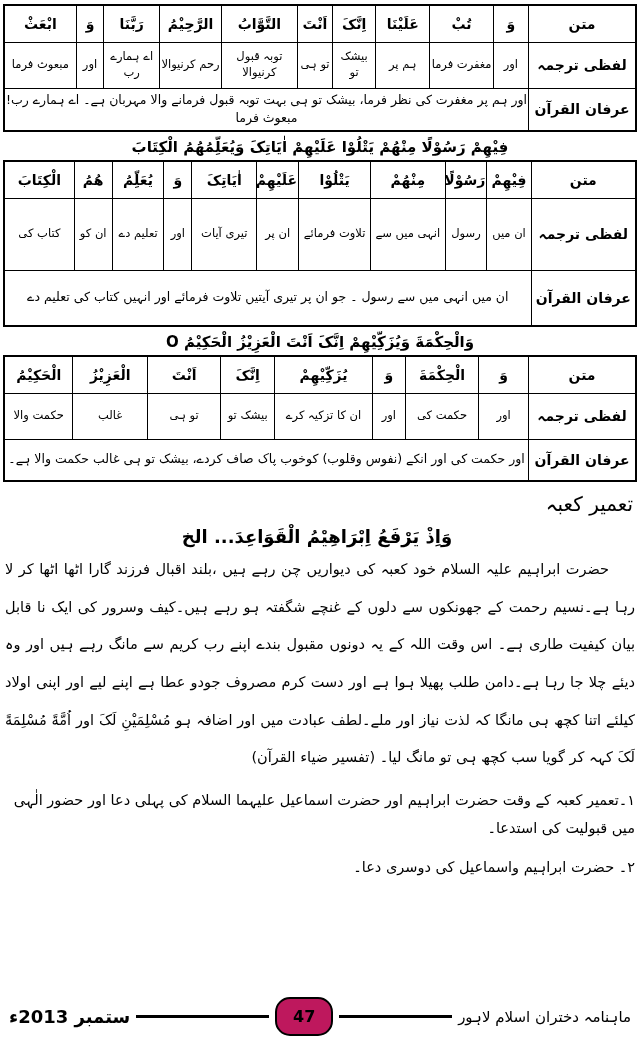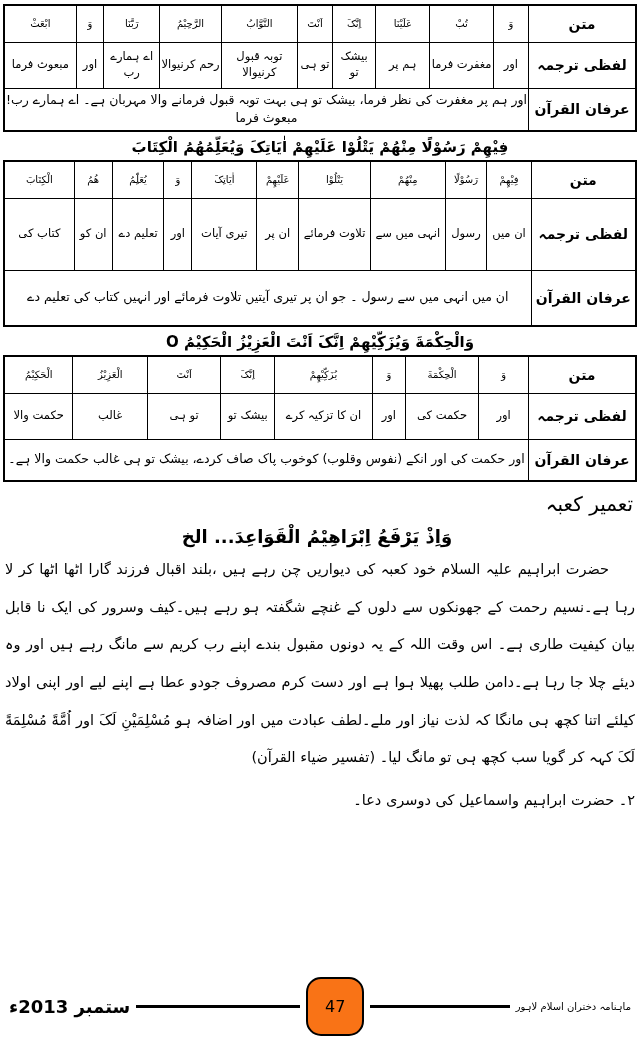--- a/index.html
+++ b/index.html
@@ -6,21 +6,21 @@
   html,body { background:#e8e8e8; }
   .page {
     width:640px; height:1044px; margin:0 auto; background:#ffffff; color:#000;
     font-family:"DejaVu Sans", sans-serif; direction:rtl;
     padding:4px 3px 6px 3px; display:flex; flex-direction:column; overflow:hidden;
   }
   
   table.wtable { width:100%; border-collapse:collapse; table-layout:fixed; border:2.5px solid #000; }
   table.wtable td { border:1.5px solid #000; text-align:center; vertical-align:middle; padding:2px 1px; overflow:hidden; }
   td.label-cell { font-size:14px; font-weight:bold; }
-  td.matn-cell  { font-size:10px; font-weight:normal; direction:rtl; }
+  td.matn-cell  { font-size:14px; font-weight:bold; direction:rtl; }
   td.lit-cell   { font-size:11.5px; line-height:1.35; }
   td.irfan-cell { font-size:12.5px; line-height:1.5; padding:3px 4px; }
   tr.r-matn  { height:37px; }
   tr.r-lit   { height:46px; }
   tr.r-irfan { height:42px; }
   tr.r-lit-tall { height:72px; }
   tr.r-irfan-tall { height:56px; }
   
   .verse-line { text-align:center; font-weight:bold; font-size:15px; padding:6px 0 4px; }
   
@@ -32,24 +32,24 @@
     text-indent:26px; margin:4px 2px 0 2px;
   }
   .num-list { list-style:none; margin:10px 2px 0 0; }
   .num-list li { font-size:14.5px; line-height:1.9; margin-bottom:12px; text-align:right; }
   
   .footer { margin-top:auto; display:flex; align-items:center; direction:ltr; padding:0 6px 2px 6px; }
   .footer .rule { flex:1; height:3px; background:#000; margin:0 6px; }
   .footer .rule.short { flex:0.85; }
   .page-badge {
     border:2.5px solid #000; border-radius:15px; min-width:58px; text-align:center;
-    font-size:16px; padding:18px 12px; background:#f97316;
+    font-size:16px; padding:8px 12px; background:#be185d;font-weight:bold;
   }
   .footer-date { font-size:18px; font-weight:bold; white-space:nowrap; direction:rtl; }
-  .footer-mag  { font-size:10px; white-space:nowrap; direction:rtl; }
+  .footer-mag  { font-size:15px; white-space:nowrap; direction:rtl; }
 </style>
 </head>
 <body>
 
 <div class="page">
 
   <table class="wtable">
     <colgroup>
       <col style="width:17%">
         <col style="width:5.6%">
@@ -193,20 +193,21 @@
 
 
   <div class="section-heading">تعمیر کعبہ</div>
 
   <div class="ayah-heading">وَاِذْ يَرْفَعُ اِبْرَاهِيْمُ الْقَوَاعِدَ... الخ</div>
 
   <p class="body-para">حضرت ابراہیم علیہ السلام خود کعبہ کی دیواریں چن رہے ہیں ،بلند اقبال فرزند گارا اٹھا اٹھا کر لا رہا ہے۔نسیم رحمت کے جھونکوں سے دلوں کے غنچے شگفتہ ہو رہے ہیں۔کیف وسرور کی ایک نا قابل بیان کیفیت طاری ہے۔ اس وقت اللہ کے یہ دونوں مقبول بندے اپنے رب کریم سے مانگ رہے ہیں اور وہ دیئے چلا جا رہا ہے۔دامن طلب پھیلا ہوا ہے اور دست کرم مصروف جودو عطا ہے اپنے لیے اور اپنی اولاد کیلئے اتنا کچھ ہی مانگا کہ لذت نیاز اور ملے۔لطف عبادت میں اور اضافہ ہو مُسْلِمَيْنِ لَکَ اور اُمَّةً مُسْلِمَةً لَکَ کہہ کر گویا سب کچھ ہی تو مانگ لیا۔ (تفسیر ضیاء القرآن)</p>
 
 
   <ul class="num-list">
+    <li>۱۔تعمیر کعبہ کے وقت حضرت ابراہیم اور حضرت اسماعیل علیہما السلام کی پہلی دعا اور حضور الٰہی میں قبولیت کی استدعا۔</li>
     <li>۲۔ حضرت ابراہیم واسماعیل کی دوسری دعا۔</li>
   </ul>
 
   <div class="footer">
     <span class="footer-date">ستمبر 2013ء</span>
     <span class="rule"></span>
     <span class="page-badge">47</span>
     <span class="rule short"></span>
     <span class="footer-mag">ماہنامہ دختران اسلام لاہور</span>
   </div>

